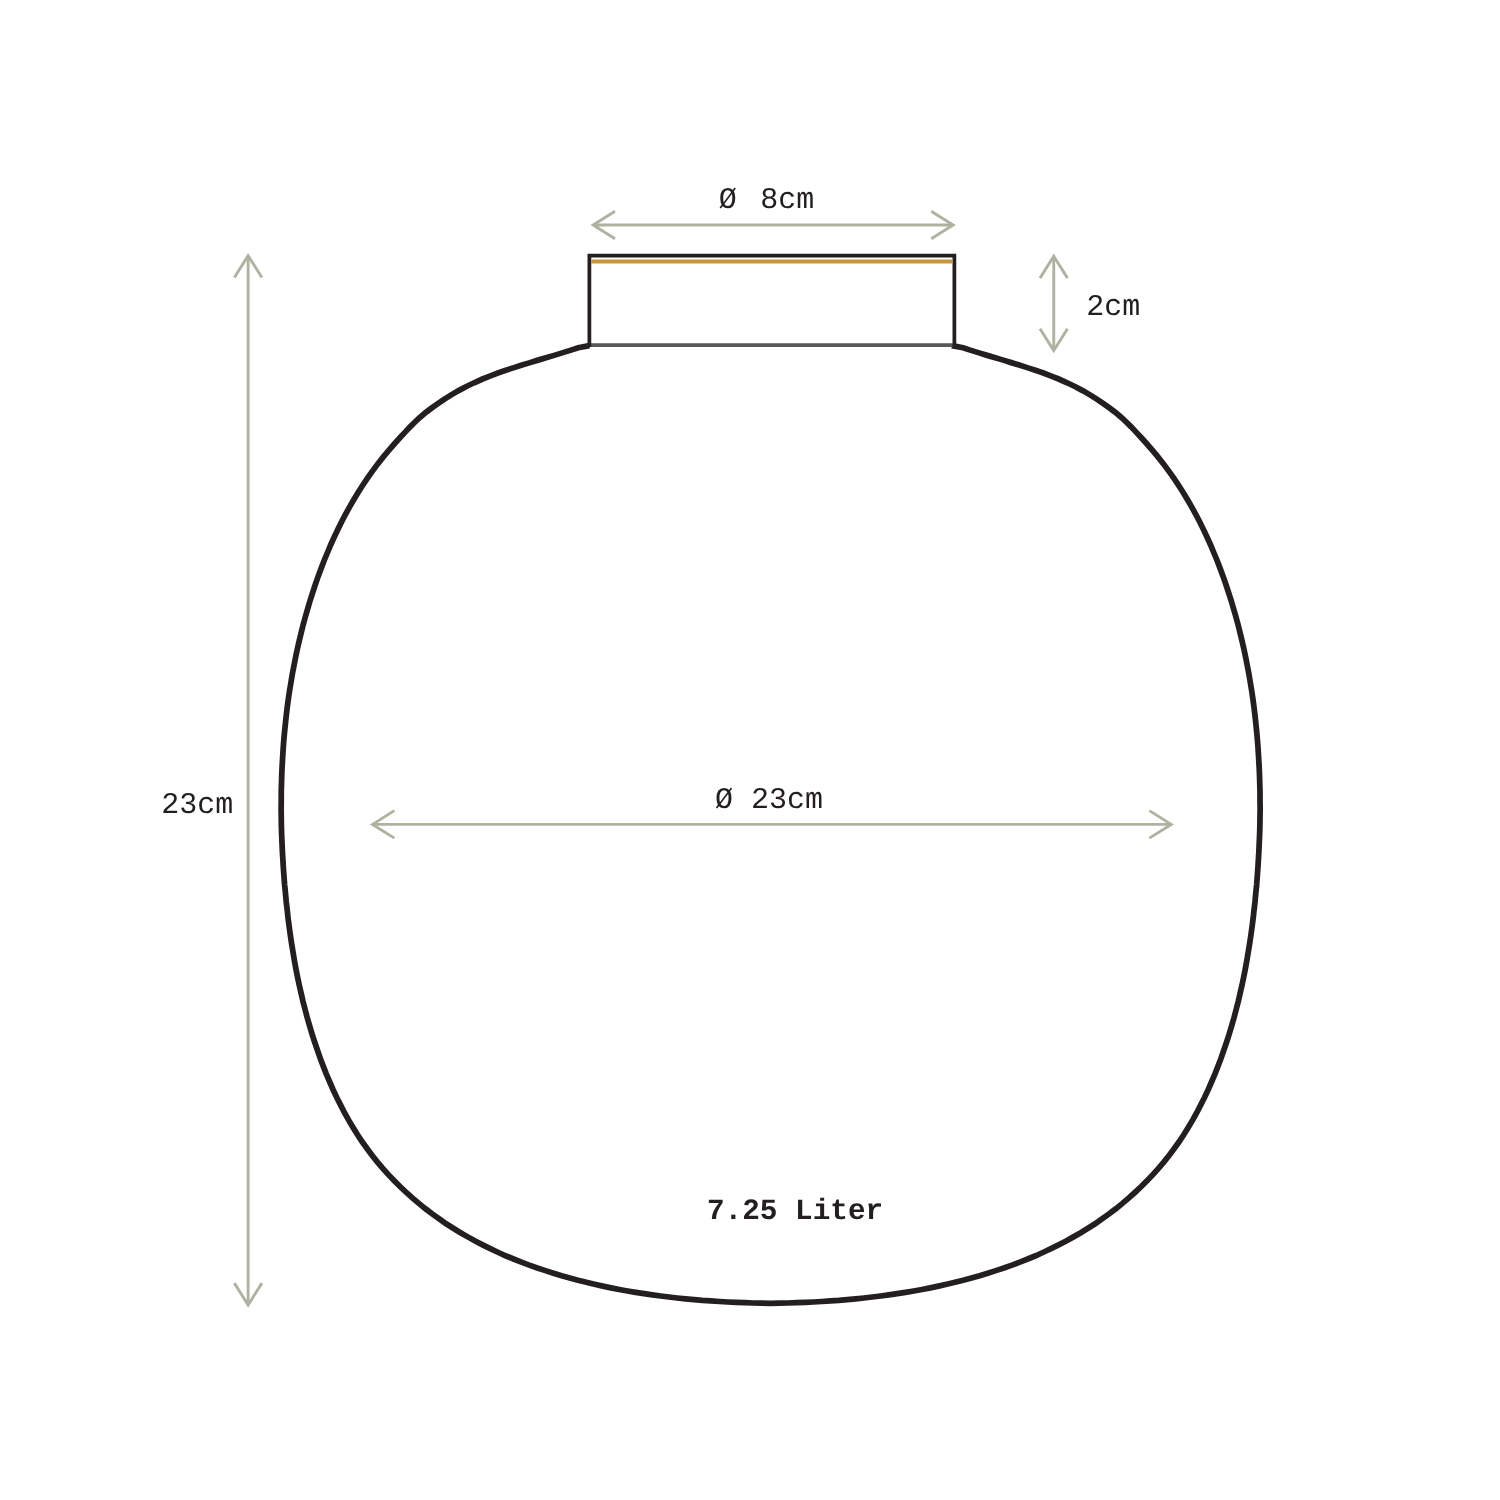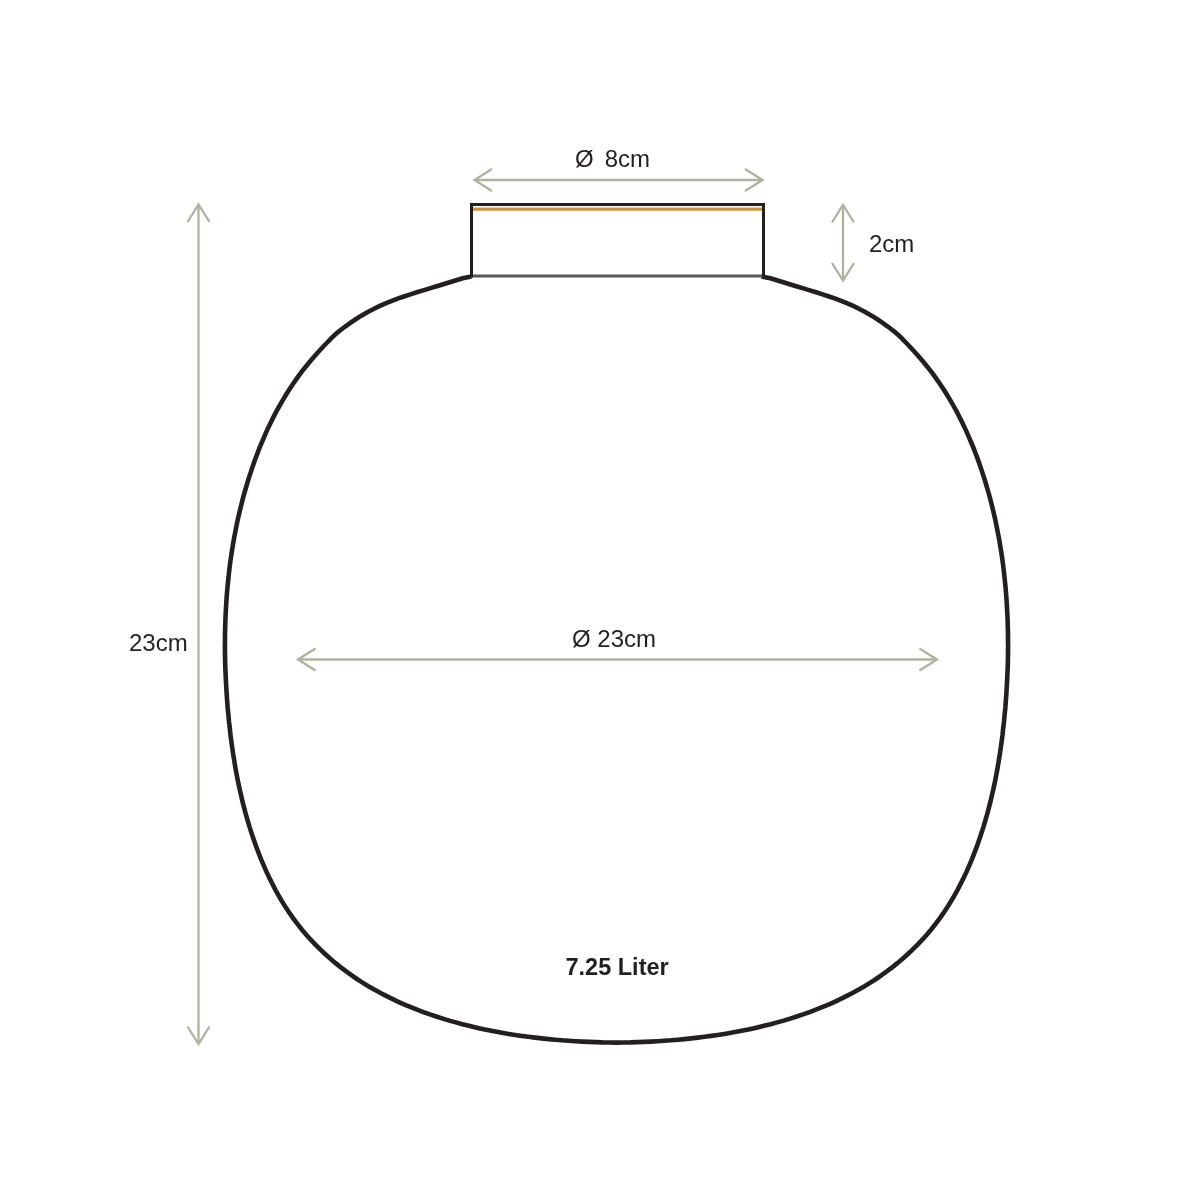--- a/index.html
+++ b/index.html
@@ -1,17 +1,17 @@
 <!DOCTYPE html>
 <html><head>
 <meta charset="utf-8">
 <style>
   html,body{margin:0;padding:0;background:#ffffff;}
   .stage{position:relative;width:1200px;height:1200px;background:#ffffff;overflow:hidden;
-         font-family:Liberation Sans, sans-serif;}
+         font-family:Liberation Mono, monospace;}
 </style>
 </head>
 <body>
 <div class="stage">
 <svg width="1200" height="1200" viewBox="0 0 1200 1200">
 
   <path d="M 471.5 276.5 L 462.6 278.2 L 456.2 280.3 L 449.7 282.3 L 443.3 284.3 L 436.8 286.2 L 430.4 288.1 L 424.0 290.1 L 417.6 292.0 L 411.2 294.1 L 404.7 296.2 L 398.3 298.4 L 391.9 300.9 L 385.6 303.4 L 379.3 306.2 L 373.1 309.2 L 366.9 312.5 L 361.0 315.9 L 355.3 319.5 L 350.0 323.1 L 345.2 326.5 L 341.0 329.7 L 337.5 332.6 L 334.4 335.3 L 331.4 338.2 L 328.1 341.5 L 324.3 345.5 L 320.1 350.0 L 315.6 355.0 L 311.0 360.3 L 306.5 365.7 L 302.2 371.1 L 298.1 376.7 L 294.1 382.3 L 290.3 388.0 L 286.6 393.8 L 283.1 399.6 L 279.7 405.5 L 276.4 411.4 L 273.3 417.4 L 270.3 423.5 L 267.4 429.6 L 264.6 435.8 L 262.0 442.0 L 259.4 448.2 L 257.0 454.5 L 254.6 460.9 L 252.4 467.2 L 250.3 473.6 L 248.2 480.0 L 246.3 486.5 L 244.4 493.0 L 242.6 499.5 L 241.0 506.0 L 239.4 512.6 L 237.9 519.1 L 236.5 525.7 L 235.2 532.4 L 233.9 539.0 L 232.8 545.7 L 231.7 552.3 L 230.7 559.0 L 229.8 565.7 L 229.0 572.5 L 228.3 579.2 L 227.6 585.9 L 227.0 592.7 L 226.5 599.5 L 226.1 606.2 L 225.7 613.0 L 225.4 619.8 L 225.2 626.6 L 225.0 633.4 L 225.0 640.2 L 224.9 647.0 L 225.0 653.8 L 225.1 660.6 L 225.3 667.4 L 225.6 674.2 L 225.9 681.0 L 226.3 687.8 L 226.7 694.5 L 227.2 701.3 L 227.7 708.0 L 228.4 714.8 L 229.0 721.5 L 229.8 728.3 L 230.5 735.0 L 231.4 741.7 L 232.3 748.3 L 233.3 755.0 L 234.4 761.6 L 235.5 768.3 L 236.7 774.9 L 238.0 781.5 L 239.4 788.1 L 240.9 794.6 L 242.4 801.2 L 244.1 807.7 L 245.8 814.2 L 247.7 820.7 L 249.6 827.1 L 251.7 833.6 L 253.9 840.0 L 256.1 846.4 L 258.5 852.7 L 261.0 859.1 L 263.7 865.4 L 266.4 871.6 L 269.3 877.8 L 272.4 883.9 L 275.5 890.0 L 278.8 895.9 L 282.3 901.8 L 285.9 907.6 L 289.6 913.2 L 293.6 918.8 L 297.6 924.2 L 301.8 929.5 L 306.2 934.7 L 310.7 939.7 L 315.4 944.6 L 320.2 949.4 L 325.1 954.0 L 330.1 958.5 L 335.3 962.9 L 340.5 967.1 L 345.9 971.2 L 351.4 975.1 L 356.9 979.0 L 362.6 982.6 L 368.4 986.2 L 374.2 989.5 L 380.1 992.8 L 386.1 995.9 L 392.2 998.9 L 398.3 1001.8 L 404.5 1004.6 L 410.8 1007.2 L 417.1 1009.7 L 423.4 1012.1 L 429.9 1014.4 L 436.3 1016.5 L 442.8 1018.6 L 449.3 1020.6 L 455.8 1022.4 L 462.4 1024.2 L 469.0 1025.8 L 475.6 1027.4 L 482.2 1028.9 L 488.8 1030.3 L 495.4 1031.6 L 502.0 1032.8 L 508.6 1033.9 L 515.2 1034.9 L 521.9 1035.9 L 528.5 1036.8 L 535.2 1037.6 L 541.8 1038.4 L 548.5 1039.1 L 555.2 1039.7 L 561.9 1040.3 L 568.6 1040.7 L 575.4 1041.2 L 582.2 1041.6 L 588.9 1041.9 L 595.8 1042.1 L 602.6 1042.4 L 609.5 1042.5 L 616.5 1042.6 L 623.5 1042.5 L 630.4 1042.4 L 637.2 1042.1 L 644.1 1041.9 L 650.8 1041.6 L 657.6 1041.2 L 664.4 1040.7 L 671.1 1040.3 L 677.8 1039.7 L 684.5 1039.1 L 691.2 1038.4 L 697.8 1037.6 L 704.5 1036.8 L 711.1 1035.9 L 717.8 1034.9 L 724.4 1033.9 L 731.0 1032.8 L 737.6 1031.6 L 744.2 1030.3 L 750.8 1028.9 L 757.4 1027.4 L 764.0 1025.8 L 770.6 1024.2 L 777.2 1022.4 L 783.7 1020.6 L 790.2 1018.6 L 796.7 1016.5 L 803.1 1014.4 L 809.6 1012.1 L 815.9 1009.7 L 822.2 1007.2 L 828.5 1004.6 L 834.7 1001.8 L 840.8 998.9 L 846.9 995.9 L 852.9 992.8 L 858.8 989.5 L 864.6 986.2 L 870.4 982.6 L 876.1 979.0 L 881.6 975.1 L 887.1 971.2 L 892.5 967.1 L 897.7 962.9 L 902.9 958.5 L 907.9 954.0 L 912.8 949.4 L 917.6 944.6 L 922.3 939.7 L 926.8 934.7 L 931.2 929.5 L 935.4 924.2 L 939.4 918.8 L 943.4 913.2 L 947.1 907.6 L 950.7 901.8 L 954.2 895.9 L 957.5 890.0 L 960.6 883.9 L 963.7 877.8 L 966.6 871.6 L 969.3 865.4 L 972.0 859.1 L 974.5 852.7 L 976.9 846.4 L 979.1 840.0 L 981.3 833.6 L 983.4 827.1 L 985.3 820.7 L 987.2 814.2 L 988.9 807.7 L 990.6 801.2 L 992.1 794.6 L 993.6 788.1 L 995.0 781.5 L 996.3 774.9 L 997.5 768.3 L 998.6 761.6 L 999.7 755.0 L 1000.7 748.3 L 1001.6 741.7 L 1002.5 735.0 L 1003.2 728.3 L 1004.0 721.5 L 1004.6 714.8 L 1005.3 708.0 L 1005.8 701.3 L 1006.3 694.5 L 1006.7 687.8 L 1007.1 681.0 L 1007.4 674.2 L 1007.7 667.4 L 1007.9 660.6 L 1008.0 653.8 L 1008.1 647.0 L 1008.0 640.2 L 1008.0 633.4 L 1007.8 626.6 L 1007.6 619.8 L 1007.3 613.0 L 1006.9 606.2 L 1006.5 599.5 L 1006.0 592.7 L 1005.4 585.9 L 1004.7 579.2 L 1004.0 572.5 L 1003.2 565.7 L 1002.3 559.0 L 1001.3 552.3 L 1000.2 545.7 L 999.1 539.0 L 997.8 532.4 L 996.5 525.7 L 995.1 519.1 L 993.6 512.6 L 992.0 506.0 L 990.4 499.5 L 988.6 493.0 L 986.7 486.5 L 984.8 480.0 L 982.7 473.6 L 980.6 467.2 L 978.4 460.9 L 976.0 454.5 L 973.6 448.2 L 971.0 442.0 L 968.4 435.8 L 965.6 429.6 L 962.7 423.5 L 959.7 417.4 L 956.6 411.4 L 953.3 405.5 L 949.9 399.6 L 946.4 393.8 L 942.7 388.0 L 938.9 382.3 L 934.9 376.7 L 930.8 371.1 L 926.5 365.7 L 922.0 360.3 L 917.4 355.0 L 912.9 350.0 L 908.7 345.5 L 904.9 341.5 L 901.6 338.2 L 898.6 335.3 L 895.5 332.6 L 892.0 329.7 L 887.8 326.5 L 883.0 323.1 L 877.7 319.5 L 872.0 315.9 L 866.1 312.5 L 859.9 309.2 L 853.7 306.2 L 847.4 303.4 L 841.1 300.9 L 834.7 298.4 L 828.3 296.2 L 821.8 294.1 L 815.4 292.0 L 809.0 290.1 L 802.6 288.1 L 796.2 286.2 L 789.7 284.3 L 783.3 282.3 L 776.8 280.3 L 770.4 278.2 L 761.5 276.5" fill="none" stroke="#231f20" stroke-width="4.6"></path>
 
   <rect x="471.5" y="204.5" width="292" height="71" fill="#ffffff" stroke="none"></rect>
 

